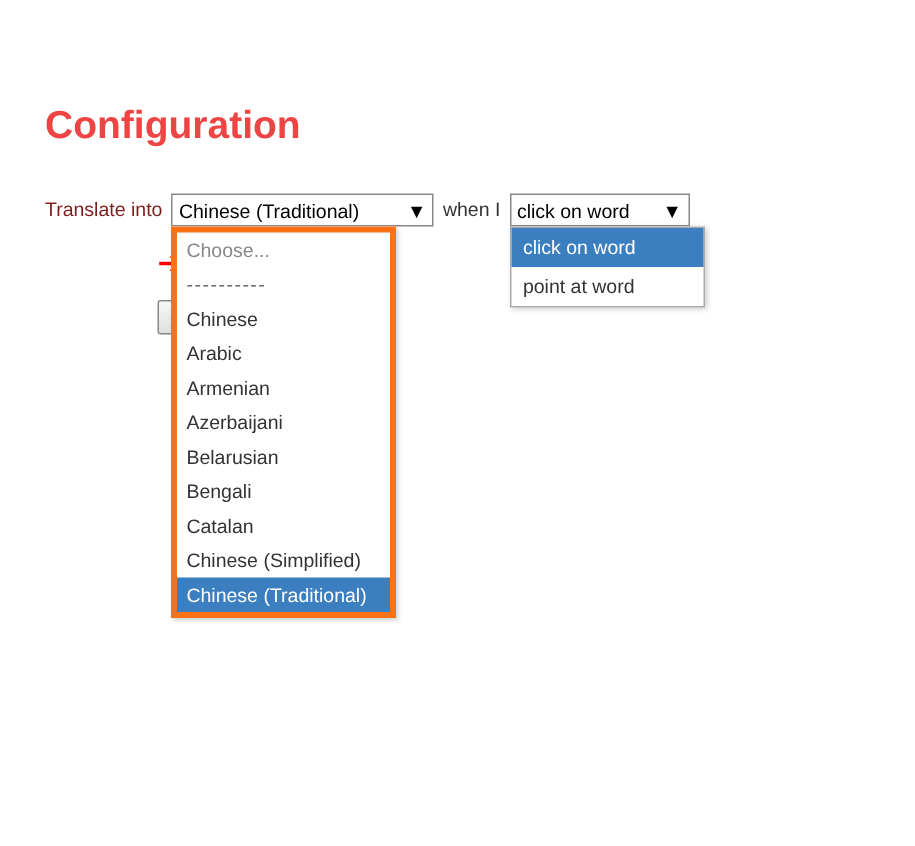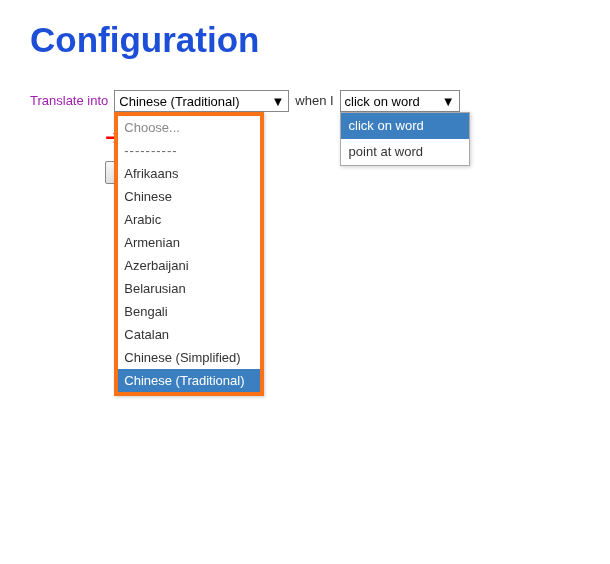--- a/index.html
+++ b/index.html
@@ -5,35 +5,36 @@
     * { box-sizing: border-box; margin: 0; padding: 0; }
     body {
       font-family: Arial, sans-serif;
       font-size: 13px;
       background: #fff;
       width: 610px;
       min-height: 564px;
       padding: 20px 30px;
     }
     h1 {
-      font-size: 35px;
+      font-size: 26px;
       font-weight: bold;
-      color: #1d4ed8;
+      color: #ef4444;
       margin-bottom: 30px;
+      margin-top: 48px;
     }
     .config-row {
       display: flex;
       align-items: flex-start;
       gap: 6px;
       margin-bottom: 14px;
       position: relative;
     }
     .label {
       line-height: 22px;
-      color: #a21caf;
+      color: #7f1d1d;
       white-space: nowrap;
     }
     .when-label {
       line-height: 22px;
       color: #333;
       white-space: nowrap;
     }
     
     .dropdown-container {
       position: relative;
@@ -168,21 +169,20 @@
 
   <div class="dropdown-container">
     <div class="fake-select">
       <span>Chinese (Traditional)</span>
       <span>▼</span>
     </div>
     <div class="language-dropdown" id="lang-dropdown">
 
     <div class="lang-item choose">Choose...</div>
         <div class="lang-item separator">----------</div>
-        <div class="lang-item">Afrikaans</div>
         <div class="lang-item">Chinese</div>
         <div class="lang-item">Arabic</div>
         <div class="lang-item">Armenian</div>
         <div class="lang-item">Azerbaijani</div>
         <div class="lang-item">Belarusian</div>
         <div class="lang-item">Bengali</div>
         <div class="lang-item">Catalan</div>
         <div class="lang-item">Chinese (Simplified)</div>
         <div class="lang-item selected">Chinese (Traditional)</div>
       </div>

